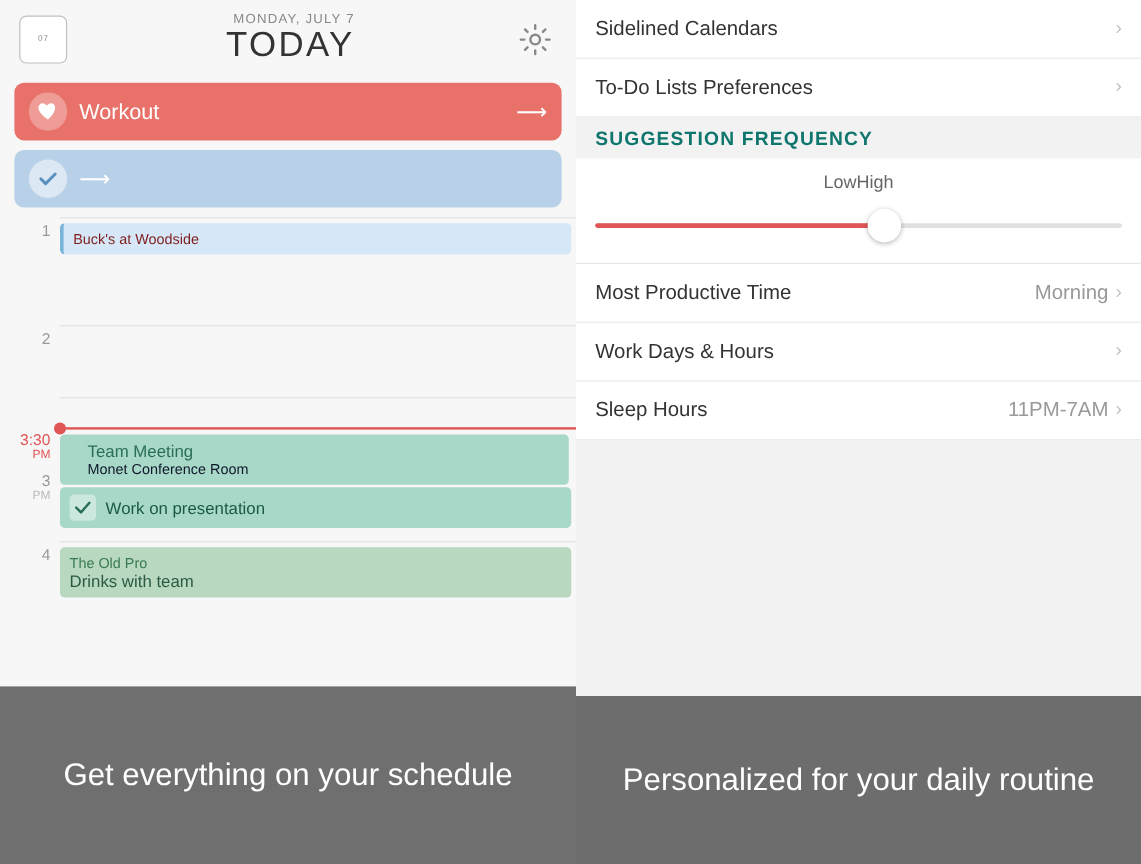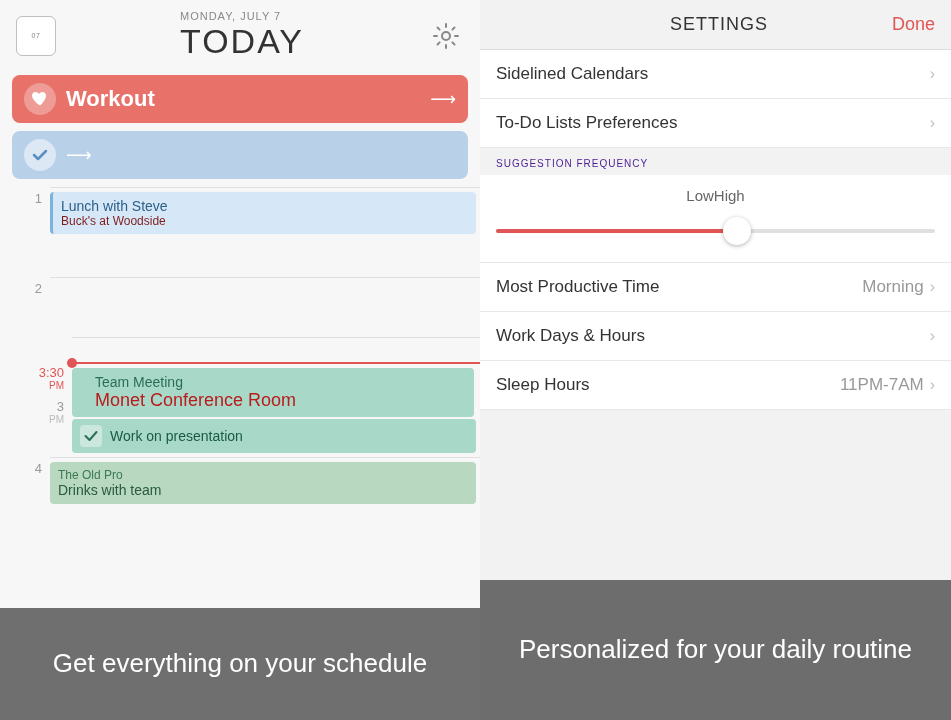--- a/index.html
+++ b/index.html
@@ -49,31 +49,31 @@
     }
 
     .cal-top {
       font-size: 7px;
       color: #888;
       text-transform: uppercase;
       letter-spacing: 0.5px;
     }
 
     .header-center {
-      text-align: left;
+      text-align: right;
     }
 
     .date-label {
       font-size: 11px;
       color: #888;
       letter-spacing: 1px;
     }
 
     .today-label {
-      font-size: 34px;
+      font-size: 29px;
       font-weight: 200;
       color: #333;
       letter-spacing: 2px;
     }
 
     .gear-icon-wrap {
       width: 36px;
       height: 36px;
       display: flex;
       align-items: center;
@@ -118,22 +118,22 @@
     .task-icon-red {
       background: rgba(255,255,255,0.3);
     }
 
     .task-icon-blue {
       background: rgba(255,255,255,0.5);
     }
 
     .task-bar-label {
       flex: 1;
-      font-size: 22px;
-      font-weight: 700;
+      font-size: 18px;
+      font-weight: 400;
       color: white;
     }
 
     .task-bar-arrow {
       color: white;
       font-size: 18px;
     }
 
     
     .calendar-body {
@@ -164,21 +164,21 @@
       font-size: 12px;
       color: #7f1d1d;
     }
 
     
     .bottom-overlay {
       position: absolute;
       bottom: 0;
       left: 0;
       right: 0;
-      height: 112px;
+      height: 148px;
       background: rgba(0,0,0,0.55);
       display: flex;
       align-items: center;
       justify-content: center;
     }
 
     .bottom-text {
       color: white;
       font-size: 26px;
       font-weight: 300;
@@ -245,25 +245,26 @@
       margin-right: 6px;
     }
 
     .chevron {
       color: #c0c0c0;
       font-size: 16px;
     }
 
     .section-header {
       padding: 10px 16px 6px;
-      font-size: 10px;
-      color: #4c1d95;
+      font-size: 16px;
+      color: #0f766e;
       letter-spacing: 1px;
       background: #f2f2f2;
       text-transform: uppercase;
+      font-weight: bold;
     }
 
     
     .slider-section {
       background: white;
       padding: 12px 16px 16px;
       border-bottom: 1px solid #e8e8e8;
     }
 
     .slider-labels {
@@ -392,50 +393,49 @@
     </div>
 
     <div class="calendar-body">
 
       <div style="display:flex; align-items:flex-start; min-height:90px; position:relative;">
         <div style="width:50px;text-align:right;padding-right:8px;padding-top:4px;flex-shrink:0;">
           <span class="time-num">1</span>
         </div>
         <div style="flex:1;border-top:1px solid #e0e0e0;padding:4px 4px 4px 0;min-height:90px;position:relative;">
           <div class="event-block event-blue" style="position:relative;left:0;right:0;">
-            <div class="event-title">Lunch with Steve</div>
             <div class="event-sub">Buck's at Woodside</div>
           </div>
         </div>
       </div>
 
       <div style="display:flex; align-items:flex-start; min-height:60px; position:relative;">
         <div style="width:50px;text-align:right;padding-right:8px;padding-top:4px;flex-shrink:0;">
           <span class="time-num">2</span>
         </div>
         <div style="flex:1;border-top:1px solid #e0e0e0;min-height:60px;position:relative;">
         </div>
       </div>
 
       <div style="display:flex; align-items:flex-start; min-height:120px; position:relative;">
-        <div style="width:72px;text-align:right;padding-right:8px;flex-shrink:0;padding-top:28px;">
+        <div style="width:50px;text-align:right;padding-right:8px;flex-shrink:0;padding-top:28px;">
           <span style="font-size:13px;color:#e05555;font-weight:500;display:block;">3:30</span>
           <span style="font-size:10px;color:#e05555;display:block;">PM</span>
           <span class="time-num" style="margin-top:8px;">3</span>
           <span class="time-ampm">PM</span>
         </div>
         <div style="flex:1;border-top:1px solid #e0e0e0;min-height:120px;position:relative;">
 
           <div style="position:absolute;top:24px;left:0;right:0;height:2px;background:#e05555;z-index:2;">
             <div style="width:10px;height:10px;border-radius:50%;background:#e05555;position:absolute;left:-5px;top:-4px;"></div>
           </div>
 
           <div style="margin:30px 6px 2px 0;background:#a8d8c8;border-radius:4px;padding:6px 23px;">
             <div style="font-size:14px;font-weight:500;color:#2a6e5a;">Team Meeting</div>
-            <div style="font-size:18px;color:#b91c1c;">Monet Conference Room</div>
+            <div style="font-size:12px;color:#0f172a;">Monet Conference Room</div>
           </div>
 
           <div style="margin:2px 4px 2px 0;background:#a8d8c8;border-radius:4px;padding:6px 8px;display:flex;align-items:center;gap:8px;">
             <div style="width:22px;height:22px;border-radius:4px;background:rgba(255,255,255,0.4);display:flex;align-items:center;justify-content:center;">
               <svg width="14" height="12" viewBox="0 0 14 12" fill="none">
                 <path d="M1.5 6l4 4 7-8" stroke="#2a6e5a" stroke-width="2" stroke-linecap="round" stroke-linejoin="round"></path>
               </svg>
             </div>
             <span style="font-size:14px;color:#1a5a42;">Work on presentation</span>
           </div>
@@ -456,25 +456,20 @@
 
     </div>
 
     <div class="bottom-overlay">
       <div class="bottom-text">Get everything on your schedule</div>
     </div>
   </div>
 
   <div class="right-panel">
 
-    <div class="right-header">
-      <div style="width:50px;"></div>
-      <div class="settings-title">SETTINGS</div>
-      <button class="done-btn">Done</button>
-    </div>
 
     <div class="settings-list">
       <div class="settings-item">
         <span class="settings-item-label">Sidelined Calendars</span>
         <span class="chevron">›</span>
       </div>
       <div class="settings-item">
         <span class="settings-item-label">To-Do Lists Preferences</span>
         <span class="chevron">›</span>
       </div>

